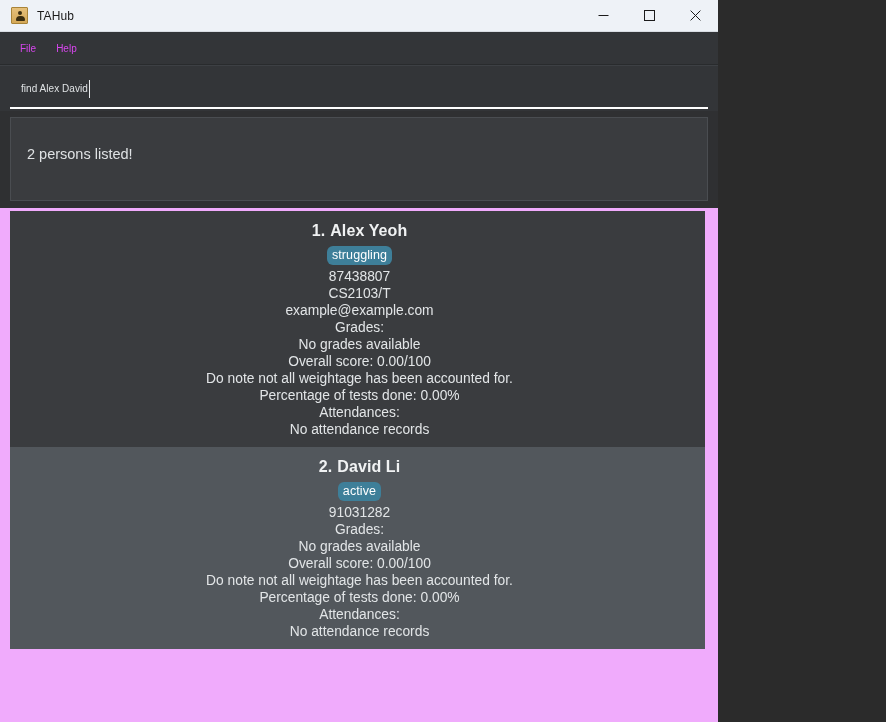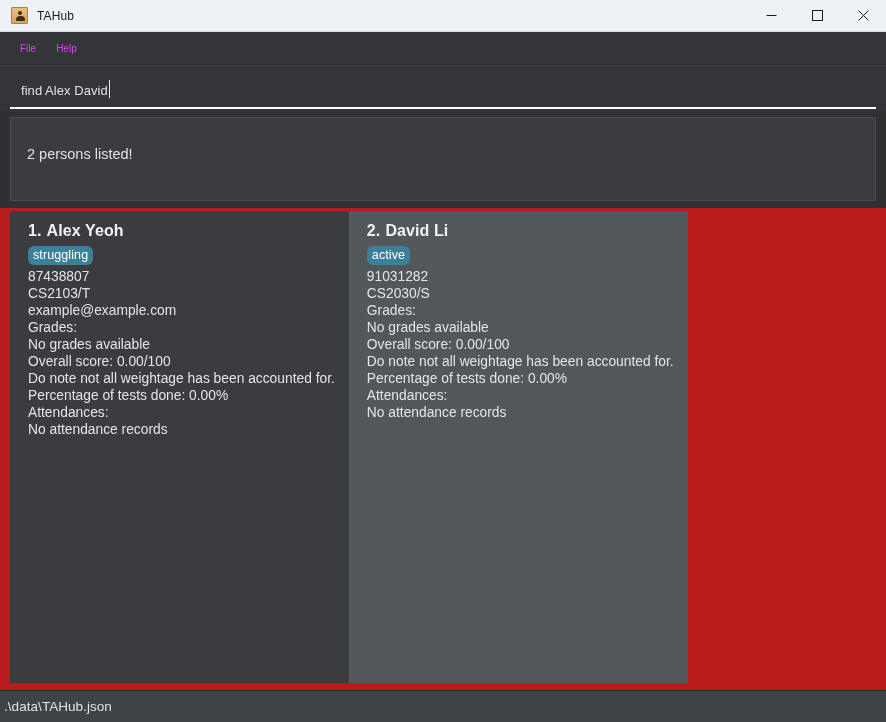--- a/index.html
+++ b/index.html
@@ -6,21 +6,21 @@
     margin: 0;
     padding: 0;
     background: #2b2b2b;
   }
   body {
     font-family: "Liberation Sans", sans-serif;
     -webkit-font-smoothing: antialiased;
   }
   #app {
     position: relative;
-    width: 886px;
+    width: 718px;
     height: 722px;
     overflow: hidden;
     background: #2f3032;
     display: flex;
     flex-direction: column;
   }
 
   
   .titlebar {
     height: 32px;
@@ -115,22 +115,22 @@
     background: #333538;
     position: relative;
     display: flex;
     align-items: center;
     padding: 0 12px 0 21px;
     box-sizing: border-box;
     border-top: 1px solid #3d4044;
   }
   .command-text-wrap {
     display: flex;
-    align-items: flex-end;
-    font-size: 13px;
+    align-items: center;
+    font-size: 10px;
     color: #dfe2e4;
     letter-spacing: 0.05px;
   }
   .caret {
     display: inline-block;
     width: 1px;
     height: 18px;
     background: #e8eaec;
     margin-left: 1px;
   }
@@ -160,26 +160,27 @@
   }
   .result-text {
     font-size: 14.5px;
     color: #dfe2e4;
     line-height: 18px;
   }
 
   
   .listarea {
     flex: 1 1 auto;
-    background: #b91c1c;
+    background: #f0abfc;
     padding: 3px 13px 7px 10px;
     box-sizing: border-box;
     overflow: hidden;
     display: flex;
-    flex-direction: row;
+    flex-direction: column;
+    text-align: center;
   }
   .person-card {
     padding: 11px 14px 9px 18px;
     box-sizing: border-box;
     flex: 0 0 auto;
   }
   .person-card.odd  { background: #3a3c3f; }
   .person-card.even { background: #52575c; }
   .person-title {
     font-size: 16px;
@@ -296,29 +297,25 @@
     </div>
 
     <div class="person-card even">
       <div class="person-title">
         <span class="idx">2.</span><span>David Li</span>
       </div>
       <div class="badge-row">
         <span class="badge">active</span>
       </div>
       <div class="person-line">91031282</div>
-      <div class="person-line">CS2030/S</div>
       <div class="person-line">Grades:</div>
       <div class="person-line">No grades available</div>
       <div class="person-line">Overall score: 0.00/100</div>
       <div class="person-line">Do note not all weightage has been accounted for.</div>
       <div class="person-line">Percentage of tests done: 0.00%</div>
       <div class="person-line">Attendances:</div>
       <div class="person-line">No attendance records</div>
     </div>
 
   </div>
 
-  <div class="statusbar">
-    <span class="status-text">.\data\TAHub.json</span>
-  </div>
 
 </div>
 
 </body></html>

